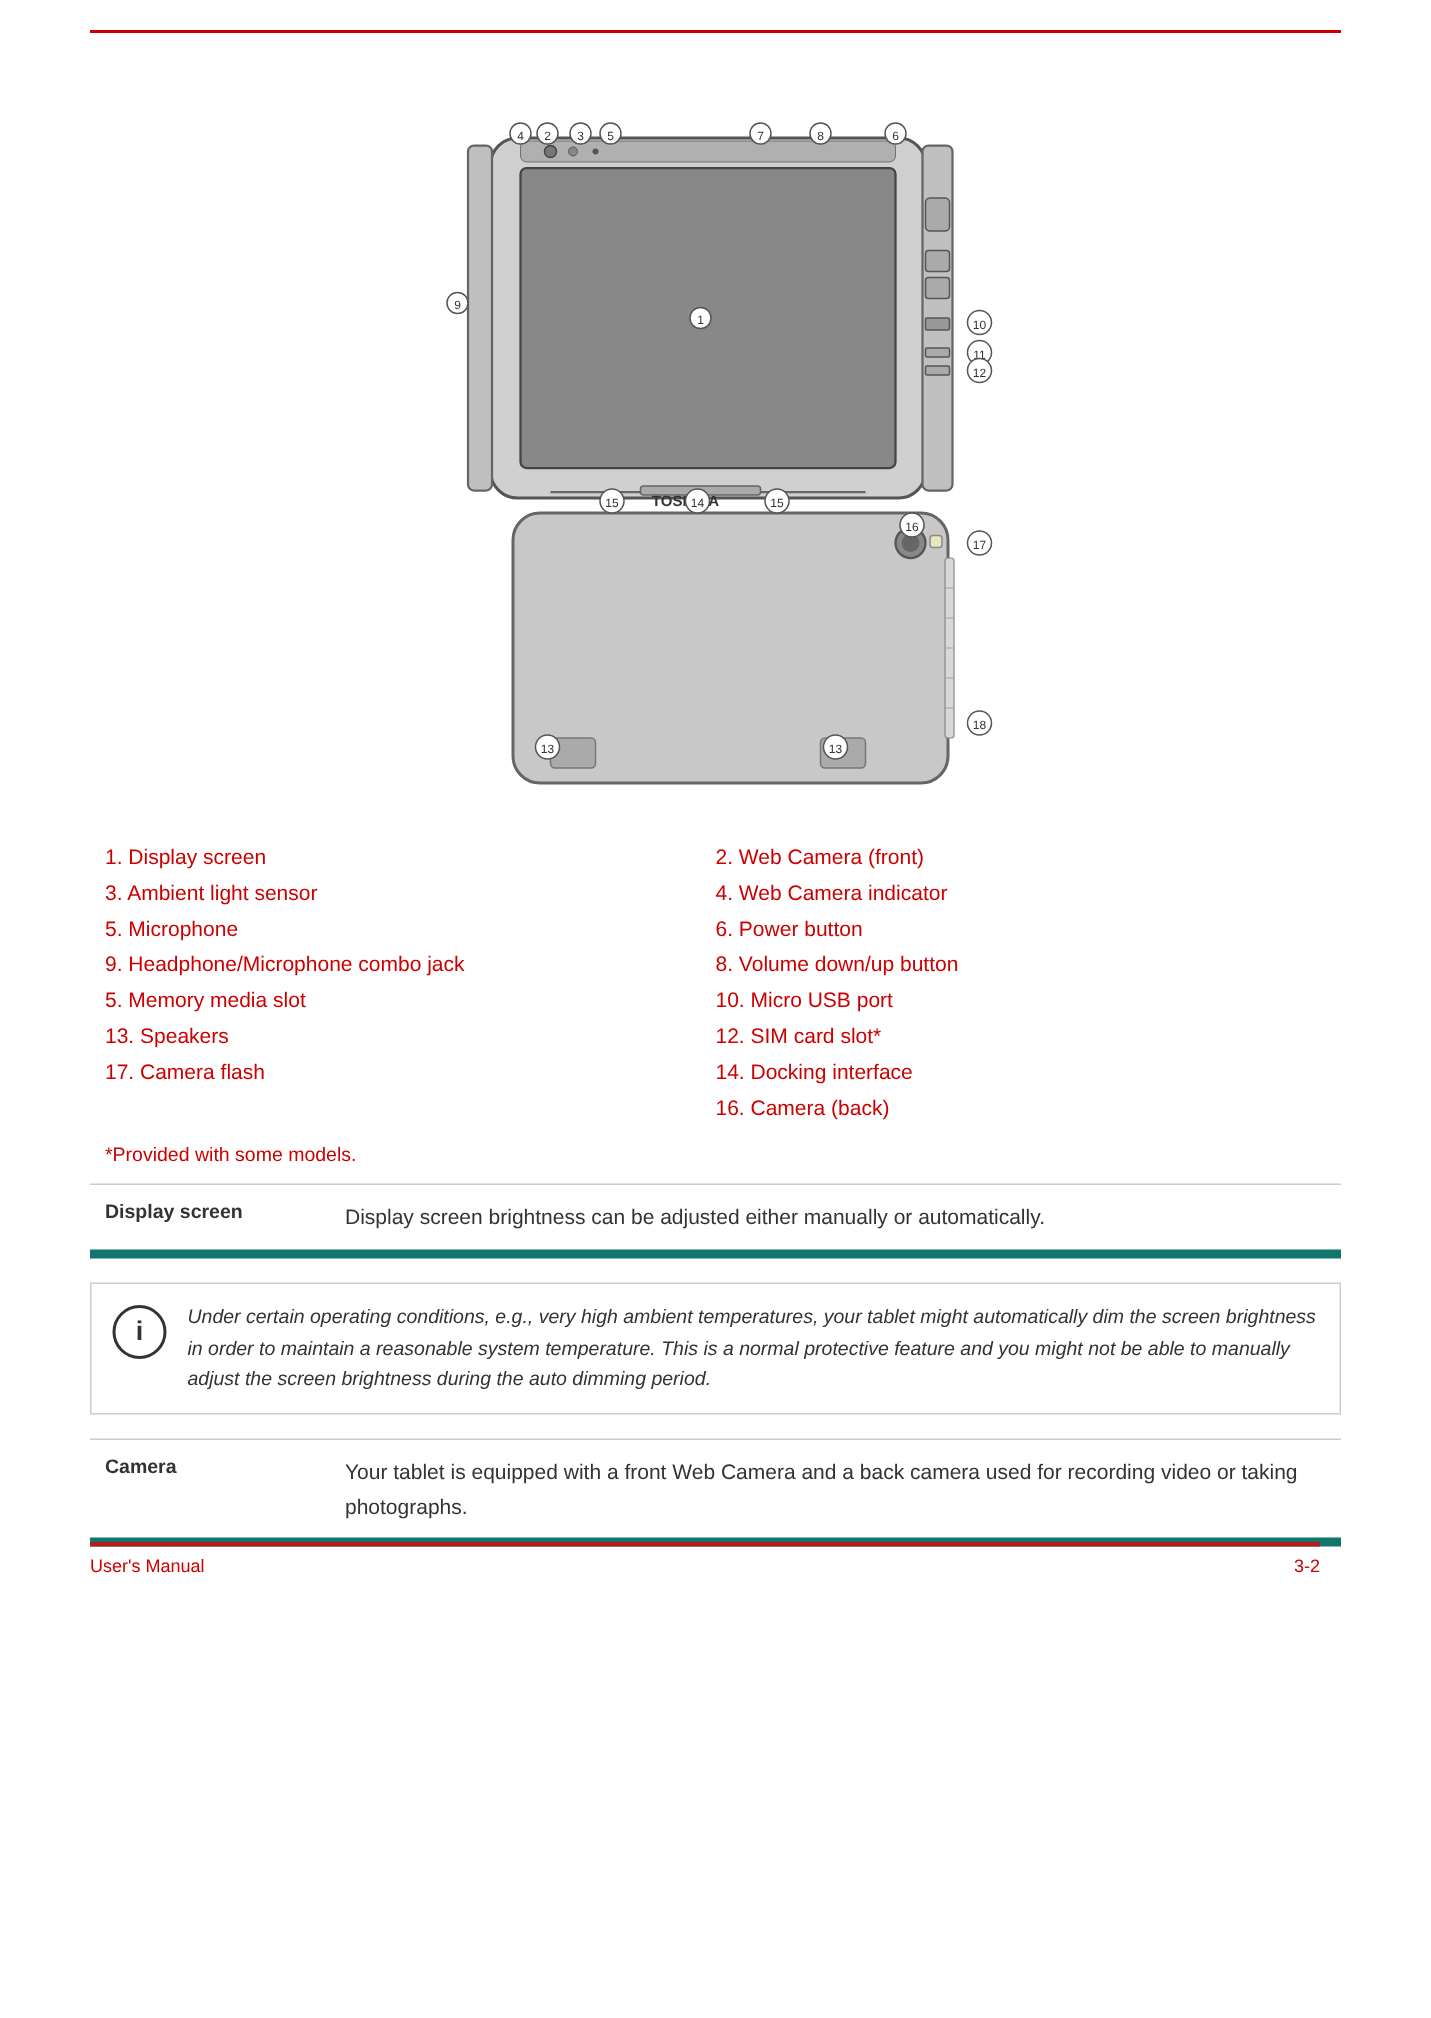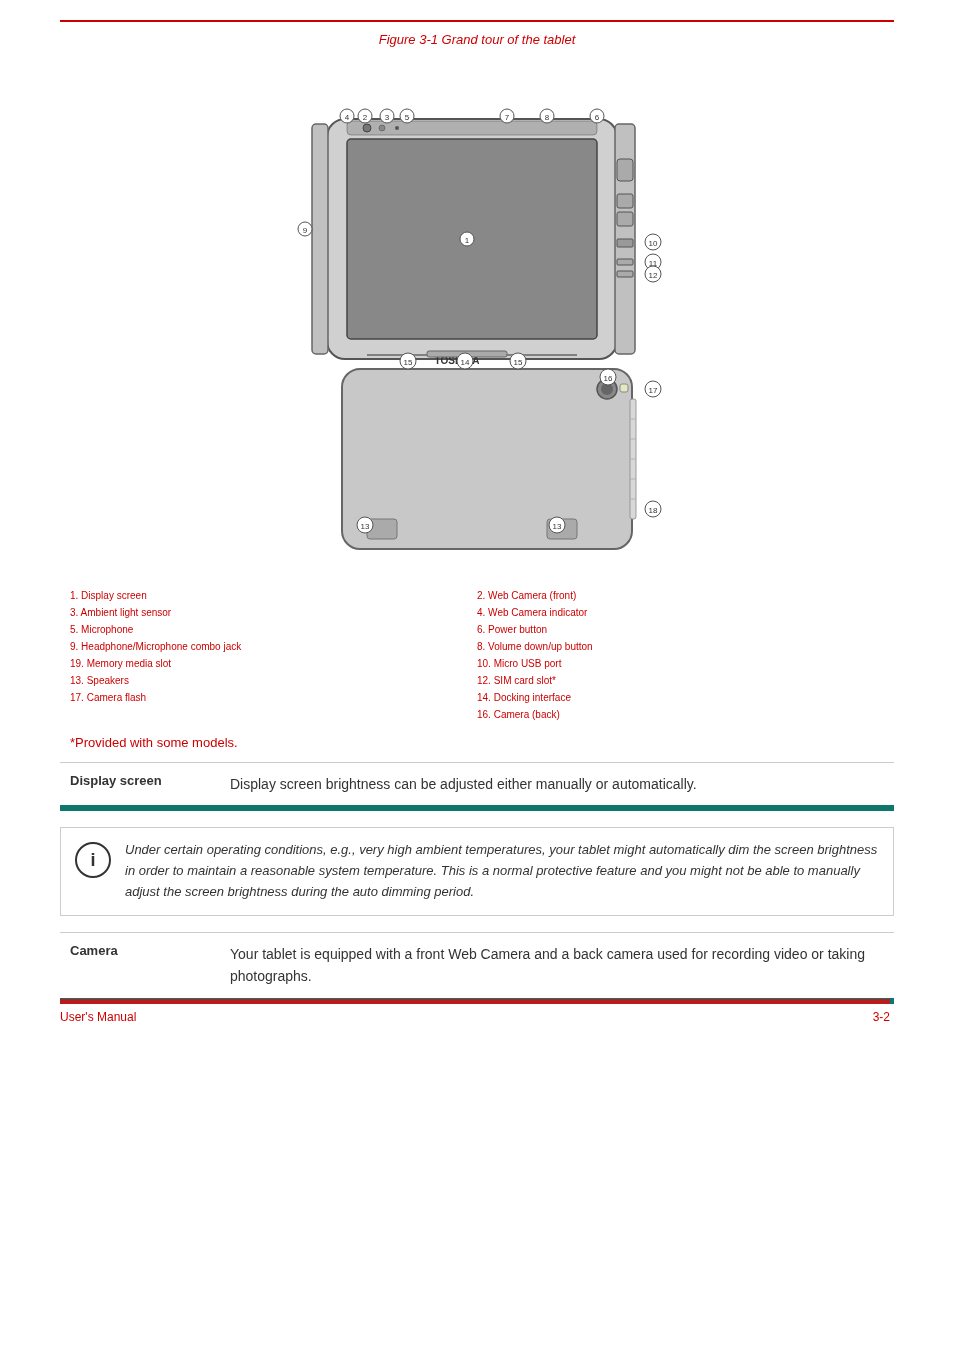--- a/index.html
+++ b/index.html
@@ -36,21 +36,21 @@
       display: flex;
       gap: 0;
       margin-bottom: 12px;
       padding: 0 10px;
     }
     .parts-col {
       flex: 1;
     }
     .parts-col p {
       color: #cc0000;
-      font-size: 10px;
+      font-size: 14px;
       line-height: 1.7;
     }
     .note-provided {
       color: #cc0000;
       font-size: 13px;
       margin-bottom: 12px;
       padding: 0 10px;
     }
     .section-table {
       width: 100%;
@@ -96,37 +96,36 @@
     }
     .info-text {
       font-style: italic;
       font-size: 13px;
       line-height: 1.6;
     }
     .footer {
       position: absolute;
       bottom: 20px;
       left: 60px;
-      right: 64px;
+      right: 74px;
       display: flex;
       justify-content: space-between;
       font-size: 12px;
       color: #cc0000;
-      border-top: 5px solid #b91c1c;
+      border-top: 3px solid #b91c1c;
       padding-top: 6px;
     }
     .spacer { height: 14px; }
   </style>
 </head>
 <body>
 
 <div class="page">
   <div class="top-line"></div>
 
-  <div class="figure-title">Figure 3-1 Grand tour of the tablet</div>
 
   <div class="diagram-container">
     <svg width="480" height="510" viewBox="0 0 480 510" xmlns="http://www.w3.org/2000/svg" style="font-family:Arial,sans-serif;">
 
       <rect x="90" y="60" width="290" height="240" rx="18" ry="18" fill="#d0d0d0" stroke="#555" stroke-width="2"></rect>
 
       <rect x="110" y="80" width="250" height="200" rx="4" ry="4" fill="#888" stroke="#444" stroke-width="1.5"></rect>
 
       <text x="220" y="305" font-size="10" fill="#333" font-weight="bold" text-anchor="middle">TOSHIBA</text>
 
@@ -233,21 +232,21 @@
       <text x="416" y="454" font-size="8" fill="#333" text-anchor="middle">18</text>
     </svg>
   </div>
 
   <div class="parts-list">
     <div class="parts-col">
       <p>1. Display screen</p>
       <p>3. Ambient light sensor</p>
       <p>5. Microphone</p>
       <p>9. Headphone/Microphone combo jack</p>
-      <p>19. Memory media slot</p>
+      <p>5. Memory media slot</p>
       <p>13. Speakers</p>
       <p>17. Camera flash</p>
     </div>
     <div class="parts-col">
       <p>2. Web Camera (front)</p>
       <p>4. Web Camera indicator</p>
       <p>6. Power button</p>
       <p>8. Volume down/up button</p>
       <p>10. Micro USB port</p>
       <p>12. SIM card slot*</p>

